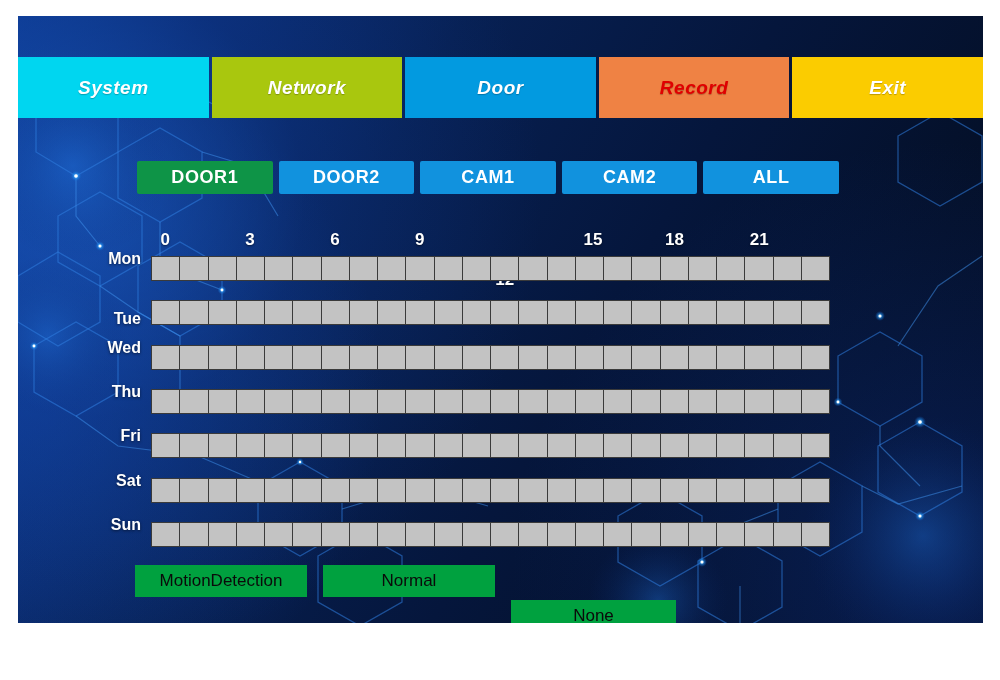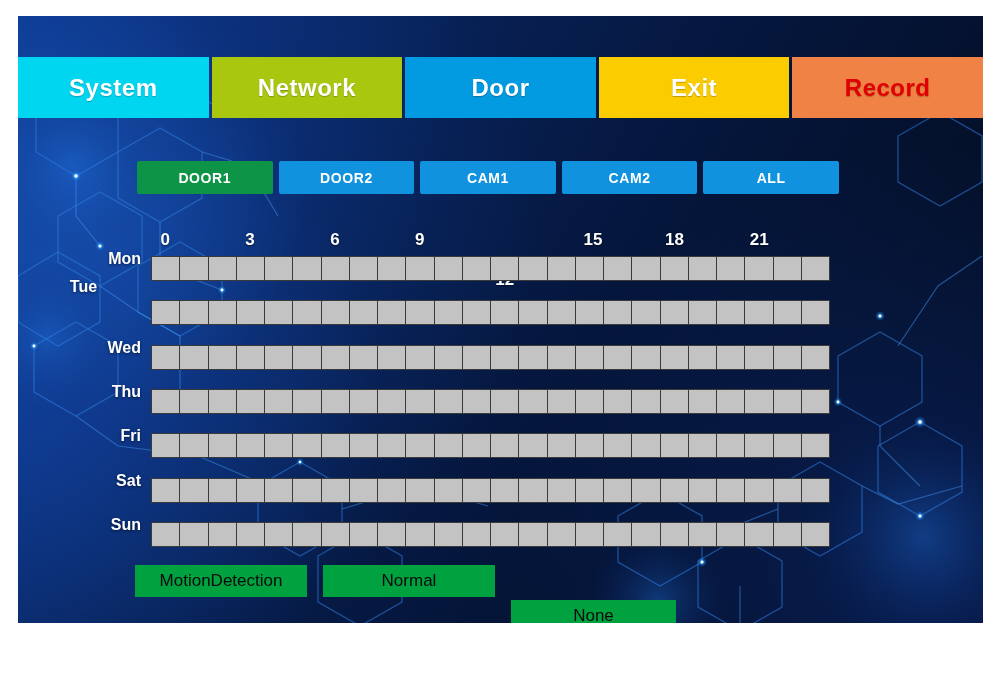--- a/index.html
+++ b/index.html
@@ -52,45 +52,46 @@
     width: 965px;
     height: 61px;
     display: flex;
   }
   .tab {
     flex: 1 1 0;
     margin-right: 3px;
     display: flex;
     align-items: center;
     justify-content: center;
-    font-size: 24px;
+    font-size: 19px;
     font-weight: bold;
     color: #ffffff;
     letter-spacing: 0.5px;
     text-shadow: 0 1px 1px rgba(0,0,0,0.25);
     box-sizing: border-box;
+    font-style: italic;
   }
   .tab:last-child { margin-right: 0; }
 
   
   #channels {
     position: absolute;
     left: 119px;
     top: 145px;
     width: 702px;
     height: 33px;
     display: flex;
     gap: 6px;
   }
   .chan-btn {
     flex: 1 1 0;
     display: flex;
     align-items: center;
     justify-content: center;
-    font-size: 14px;
+    font-size: 18px;
     font-weight: bold;
     color: #ffffff;
     letter-spacing: 0.6px;
     background: #1192de;
     border-radius: 2px;
     box-sizing: border-box;
     text-align: right;
   }
   .chan-btn.active {
     background: #0e9447;
@@ -258,22 +259,22 @@
         <circle cx="282" cy="446" r="1.2" fill="#ffffff"></circle>
         <circle cx="160" cy="70" r="4" fill="url(#glow)"></circle>
         <circle cx="160" cy="70" r="1.2" fill="#ffffff"></circle>
       </g>
     </svg>
 
     <div id="tabbar">
         <div class="tab" style="background: rgb(0, 214, 240); color: rgb(255, 255, 255);">System</div>
         <div class="tab" style="background: rgb(169, 199, 14); color: rgb(255, 255, 255);">Network</div>
         <div class="tab" style="background: rgb(2, 154, 224); color: rgb(255, 255, 255);">Door</div>
+        <div class="tab" style="background: rgb(239, 130, 68); color: rgb(224, 0, 0);">Record</div>
         <div class="tab" style="background: rgb(251, 204, 0); color: rgb(255, 255, 255);">Exit</div>
-        <div class="tab" style="background: rgb(239, 130, 68); color: rgb(224, 0, 0);">Record</div>
       </div>
 
     <div id="channels">
         <div class="chan-btn active">DOOR1</div>
         <div class="chan-btn">DOOR2</div>
         <div class="chan-btn">CAM1</div>
         <div class="chan-btn">CAM2</div>
         <div class="chan-btn">ALL</div>
       </div>
 
@@ -309,21 +310,21 @@
           <div class="cell" title="Mon 15:00 none"></div>
           <div class="cell" title="Mon 16:00 none"></div>
           <div class="cell" title="Mon 17:00 none"></div>
           <div class="cell" title="Mon 18:00 none"></div>
           <div class="cell" title="Mon 19:00 none"></div>
           <div class="cell" title="Mon 20:00 none"></div>
           <div class="cell" title="Mon 21:00 none"></div>
           <div class="cell" title="Mon 22:00 none"></div>
           <div class="cell" title="Mon 23:00 none"></div>
         </div>
-        <div class="day-label" style="top: 22px; left: -125px; text-align: center;">Tue</div>
+        <div class="day-label" style="top: 54px; left: -125px;">Tue</div>
         <div class="grid-row" style="top: 44.3px;">
           <div class="cell" title="Tue 0:00 none"></div>
           <div class="cell" title="Tue 1:00 none"></div>
           <div class="cell" title="Tue 2:00 none"></div>
           <div class="cell" title="Tue 3:00 none"></div>
           <div class="cell" title="Tue 4:00 none"></div>
           <div class="cell" title="Tue 5:00 none"></div>
           <div class="cell" title="Tue 6:00 none"></div>
           <div class="cell" title="Tue 7:00 none"></div>
           <div class="cell" title="Tue 8:00 none"></div>

